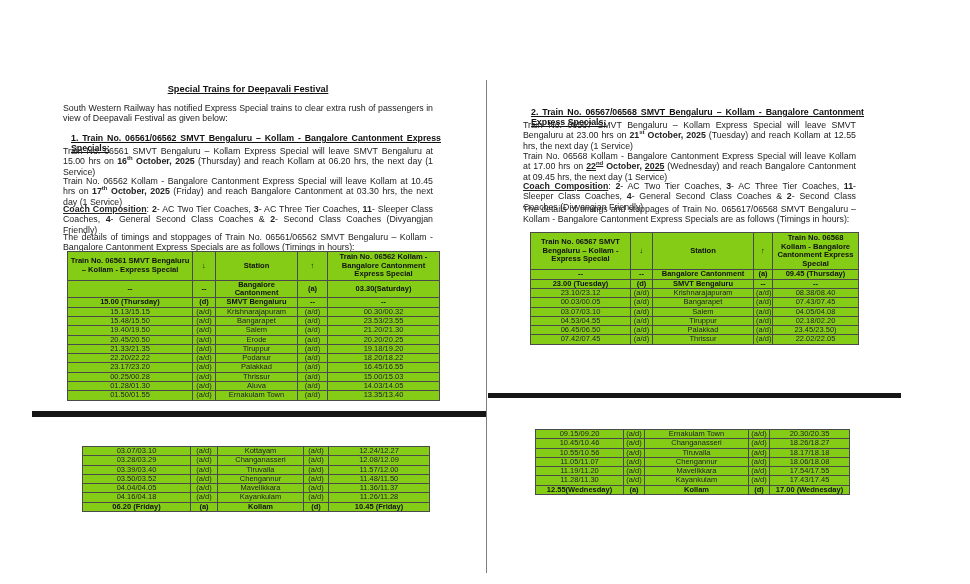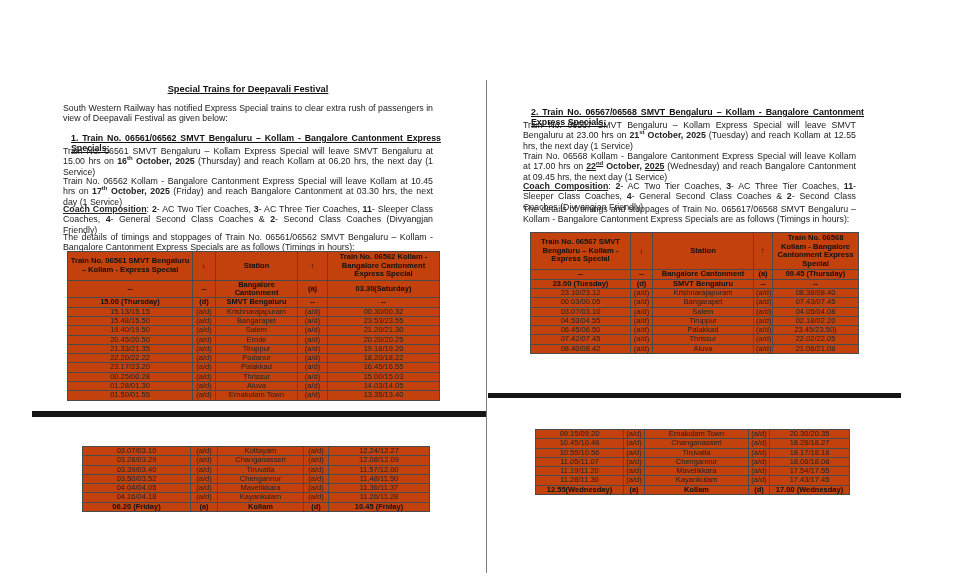--- a/index.html
+++ b/index.html
@@ -29,21 +29,21 @@
   .p-s1c{top:204px;}
   .p-s1d{top:232px;}
   
   .rw{left:523px;width:333px;}
   .p-h2{top:99px;}
   .p-s2a{top:120px;}
   .p-s2b{top:151px;}
   .p-s2c{top:181px;}
   .p-s2d{top:204px;}
   
-  table.tbl{border-collapse:collapse;table-layout:fixed;background:#c2410c;}
+  table.tbl{border-collapse:collapse;table-layout:fixed;background:#84cc16;}
   table.tbl th,table.tbl td{
     border:1px solid #4a4a4a;text-align:center;vertical-align:middle;
     padding:0 2px;font-size:7.5px;line-height:8.3px;overflow:hidden;
   }
   table.tbl th{font-weight:bold;font-size:7.6px;line-height:8.6px;padding:1px 2px;color:#111;}
   table.tbl .bold-row td{font-weight:bold;color:#111;}
   .tb1{top:251px;left:67px;width:372px;padding-left:43px;}
   .tb1 col.c1{width:125px}.tb1 col.c2{width:23px}.tb1 col.c3{width:82px}.tb1 col.c4{width:30px}.tb1 col.c5{width:112px}
   .tb1b{top:446px;left:82px;width:347px;}
   .tb1b col.c1{width:108px}.tb1b col.c2{width:27px}.tb1b col.c3{width:86px}.tb1b col.c4{width:25px}.tb1b col.c5{width:101px}
@@ -308,27 +308,20 @@
           <td>(a/d)</td>
           <td>23.45/23.50)</td>
         </tr>
         <tr>
           <td>07.42/07.45</td>
           <td>(a/d)</td>
           <td>Thrissur</td>
           <td>(a/d)</td>
           <td>22.02/22.05</td>
         </tr>
-        <tr>
-          <td>08.40/08.42</td>
-          <td>(a/d)</td>
-          <td>Aluva</td>
-          <td>(a/d)</td>
-          <td>21.06/21.08</td>
-        </tr>
       </tbody>
   </table>
 
   <table class="abs tbl tb2b">
     <colgroup>
         <col class="c1">
         <col class="c2">
         <col class="c3">
         <col class="c4">
         <col class="c5">

